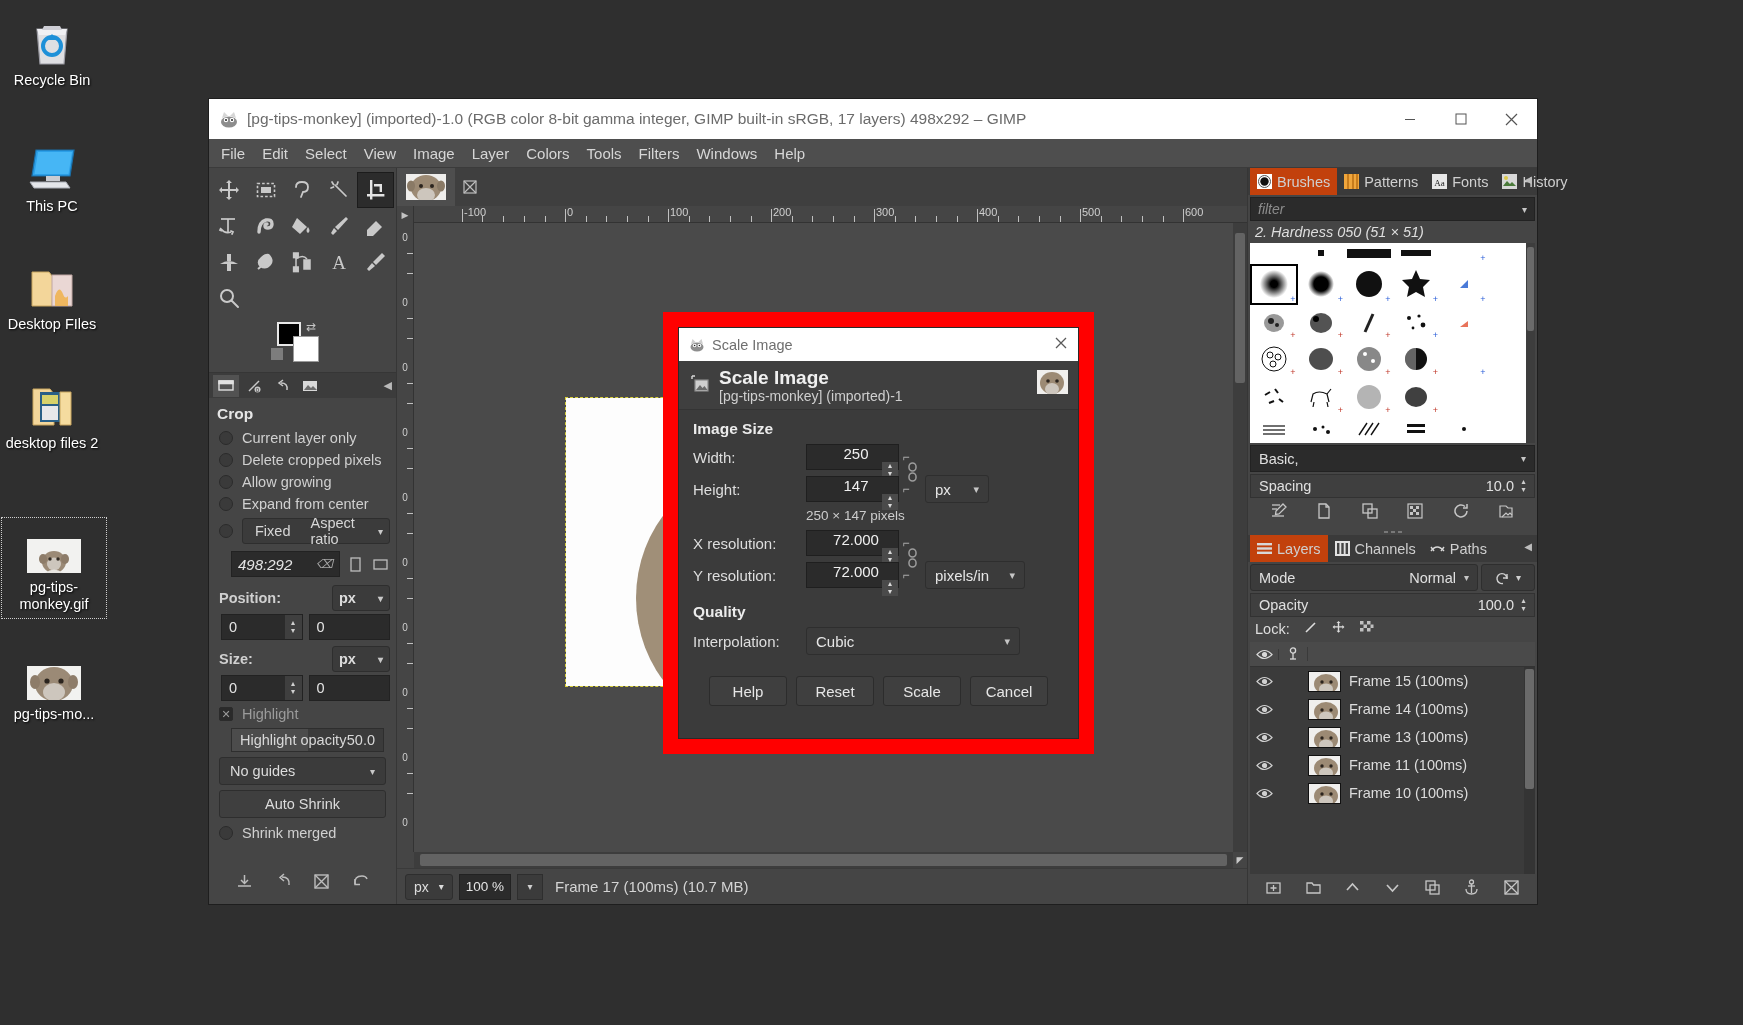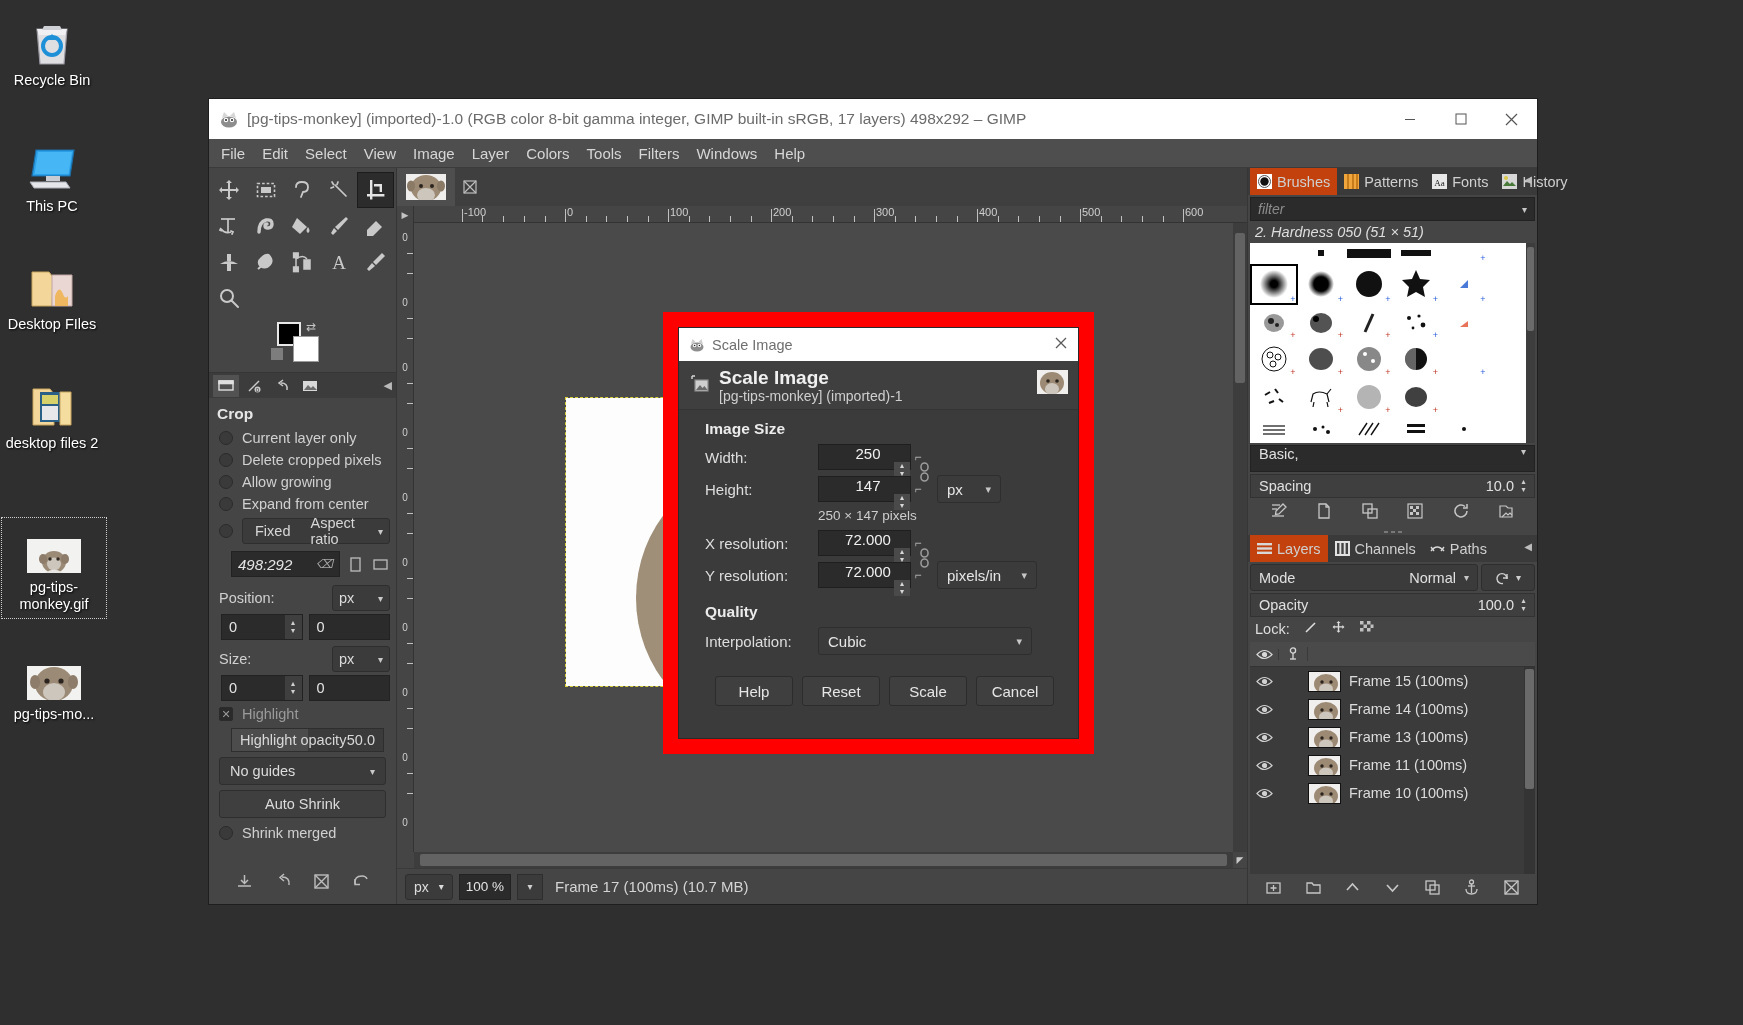--- a/index.html
+++ b/index.html
@@ -91,21 +91,21 @@
   .seg .car { margin-left:auto; padding-right:6px; color:#c9c9c9; font-size:10px; }
 
   .ratio-row { display:flex; align-items:center; gap:5px; padding: 4px 6px 4px 22px; }
   .ratio-input { flex:1; background:#2b2b2b; border:1px solid #222; height:26px;
                  display:flex; align-items:center; padding: 12px 6px;
                  font-style: italic; font-size:15px; color:#e4e4e4; }
   .ratio-input .clr { margin-left:auto; color:#a8a8a8; font-size:12px; }
   .mini-btn { width:20px; height:22px; display:flex; align-items:center; justify-content:center;
               color:#bdbdbd; font-size:13px; }
 
-  .lbl-row { display:flex; align-items:center; padding: 4px 6px 2px 10px; }
+  .lbl-row { display:flex; align-items:center; padding: 4px 6px 2px 10px; font-weight: bold; }
   .lbl-row .lab { font-size:14.5px; color:#d0d0d0; }
   .unit-sel { margin-left:auto; width:58px; height:26px; background:#3b3b3b;
               border:1px solid #2e2e2e; border-radius:3px; display:flex; align-items:center;
               padding: 0 6px; font-size:14.5px; color:#dcdcdc; }
   .unit-sel .car { margin-left:auto; font-size:10px; color:#c9c9c9; }
 
   .num-row { display:flex; gap:6px; padding: 1px 6px 2px 12px; }
   .numfld { flex:1; height:26px; background:#2b2b2b; border:1px solid #222;
             display:flex; align-items:center; padding-left:7px; font-size:14.5px; color:#e4e4e4; }
   .numfld .spin { margin-left:auto; width:17px; height:100%; background:#3f3f3f;
@@ -199,21 +199,21 @@
                display:grid; grid-template-columns: repeat(6, 1fr); }
   .bcell { position:relative; display:flex; align-items:center; justify-content:center; }
   .bcell.sel { outline:2px solid #000; outline-offset:-2px; }
   .bplus { position:absolute; right:2px; bottom:1px; font-size:9px; color:#2b5fd9; }
   .bplus.r { color:#c0392b; }
   #brush-scroll { position:absolute; right:0; top:0; width:9px; bottom:0; background:#3d3d3d; }
   #brush-scroll .tb { position:absolute; left:1px; right:1px; top:4px; height:84px;
                       background:#6a6a6a; border-radius:2px; }
 
   .dk-combo { height:27px; background:#2b2b2b; border:1px solid #222; margin: 2px 2px 0 2px;
-              display:flex; align-items:flex-start; padding: 0 8px; font-size:14.5px; color:#e0e0e0; }
+              display:flex; align-items:center; padding: 12px 8px; font-size:14.5px; color:#e0e0e0; }
   .dk-combo .car { margin-left:auto; color:#c6c6c6; font-size:10px; }
   .dk-spin { height:24px; background:#3f3f3f; border:1px solid #323232; margin: 2px 2px 0 2px;
              display:flex; align-items:center; padding: 0 4px 0 8px; font-size:14.5px; color:#e0e0e0;}
   .dk-spin .val { margin-left:auto; }
   .dk-spin .arrows { width:13px; display:flex; flex-direction:column; align-items:center;
                      color:#cfcfcf; font-size:8px; line-height:8px; margin-left:3px;}
   .dk-iconrow { height:30px; display:flex; align-items:center; justify-content:space-around;
                 padding: 0 8px; color:#c6c6c6; background:#454545; }
   .gripper { height:7px; display:flex; align-items:center; justify-content:center;
              gap:3px; background:#454545;}
@@ -258,21 +258,21 @@
   #dlg-title .dt-icon { width:16px; height:14px; margin-right:7px; }
   #dlg-title .dt-text { font-size:14.5px; color:#6f6f6f; }
   #dlg-title .dt-close { margin-left:auto; color:#5a5a5a; font-size:15px; }
   #dlg-head { height:49px; background:#3f3f3f; display:flex; align-items:center;
               padding: 0 11px; position:relative; border-bottom:1px solid #343434;}
   #dlg-head .hicon { width:20px; height:20px; margin-right:9px; }
   #dlg-head .h1 { font-size:19px; font-weight:bold; color:#f0f0f0; line-height:21px; }
   #dlg-head .h2 { font-size:14px; color:#cfcfcf; line-height:16px; }
   #dlg-head .hthumb { position:absolute; right:10px; top:9px; width:31px; height:24px;
                       background:#cfc3b4; overflow:hidden; }
-  #dlg-body { padding: 10px 0 0 12px; }
+  #dlg-body { padding: 10px 0 0 0; }
   .sec-title { font-size:15.5px; font-weight:bold; color:#ebebeb; padding-left:14px; margin-bottom: 6px;}
   .frow { display:flex; align-items:center; padding: 0 0 5px 14px; }
   .frow .flab { width:113px; font-size:15px; color:#dedede; }
   .fnum { width:93px; height:26px; background:#2b2b2b; border:1px solid #1f1f1f;
           display:flex; align-items:center; padding-left:7px; font-size:15px; color:#f0f0f0;flex-direction:column; }
   .fnum .spin { margin-left:auto; width:16px; height:100%; background:#4a4a4a;
                 display:flex; flex-direction:column; align-items:center; justify-content:center;
                 color:#d8d8d8; font-size:8px; line-height:8px; }
   .chain { width:26px; display:flex; align-items:center; justify-content:center; color:#9d9d9d;
            font-size:11px; }

